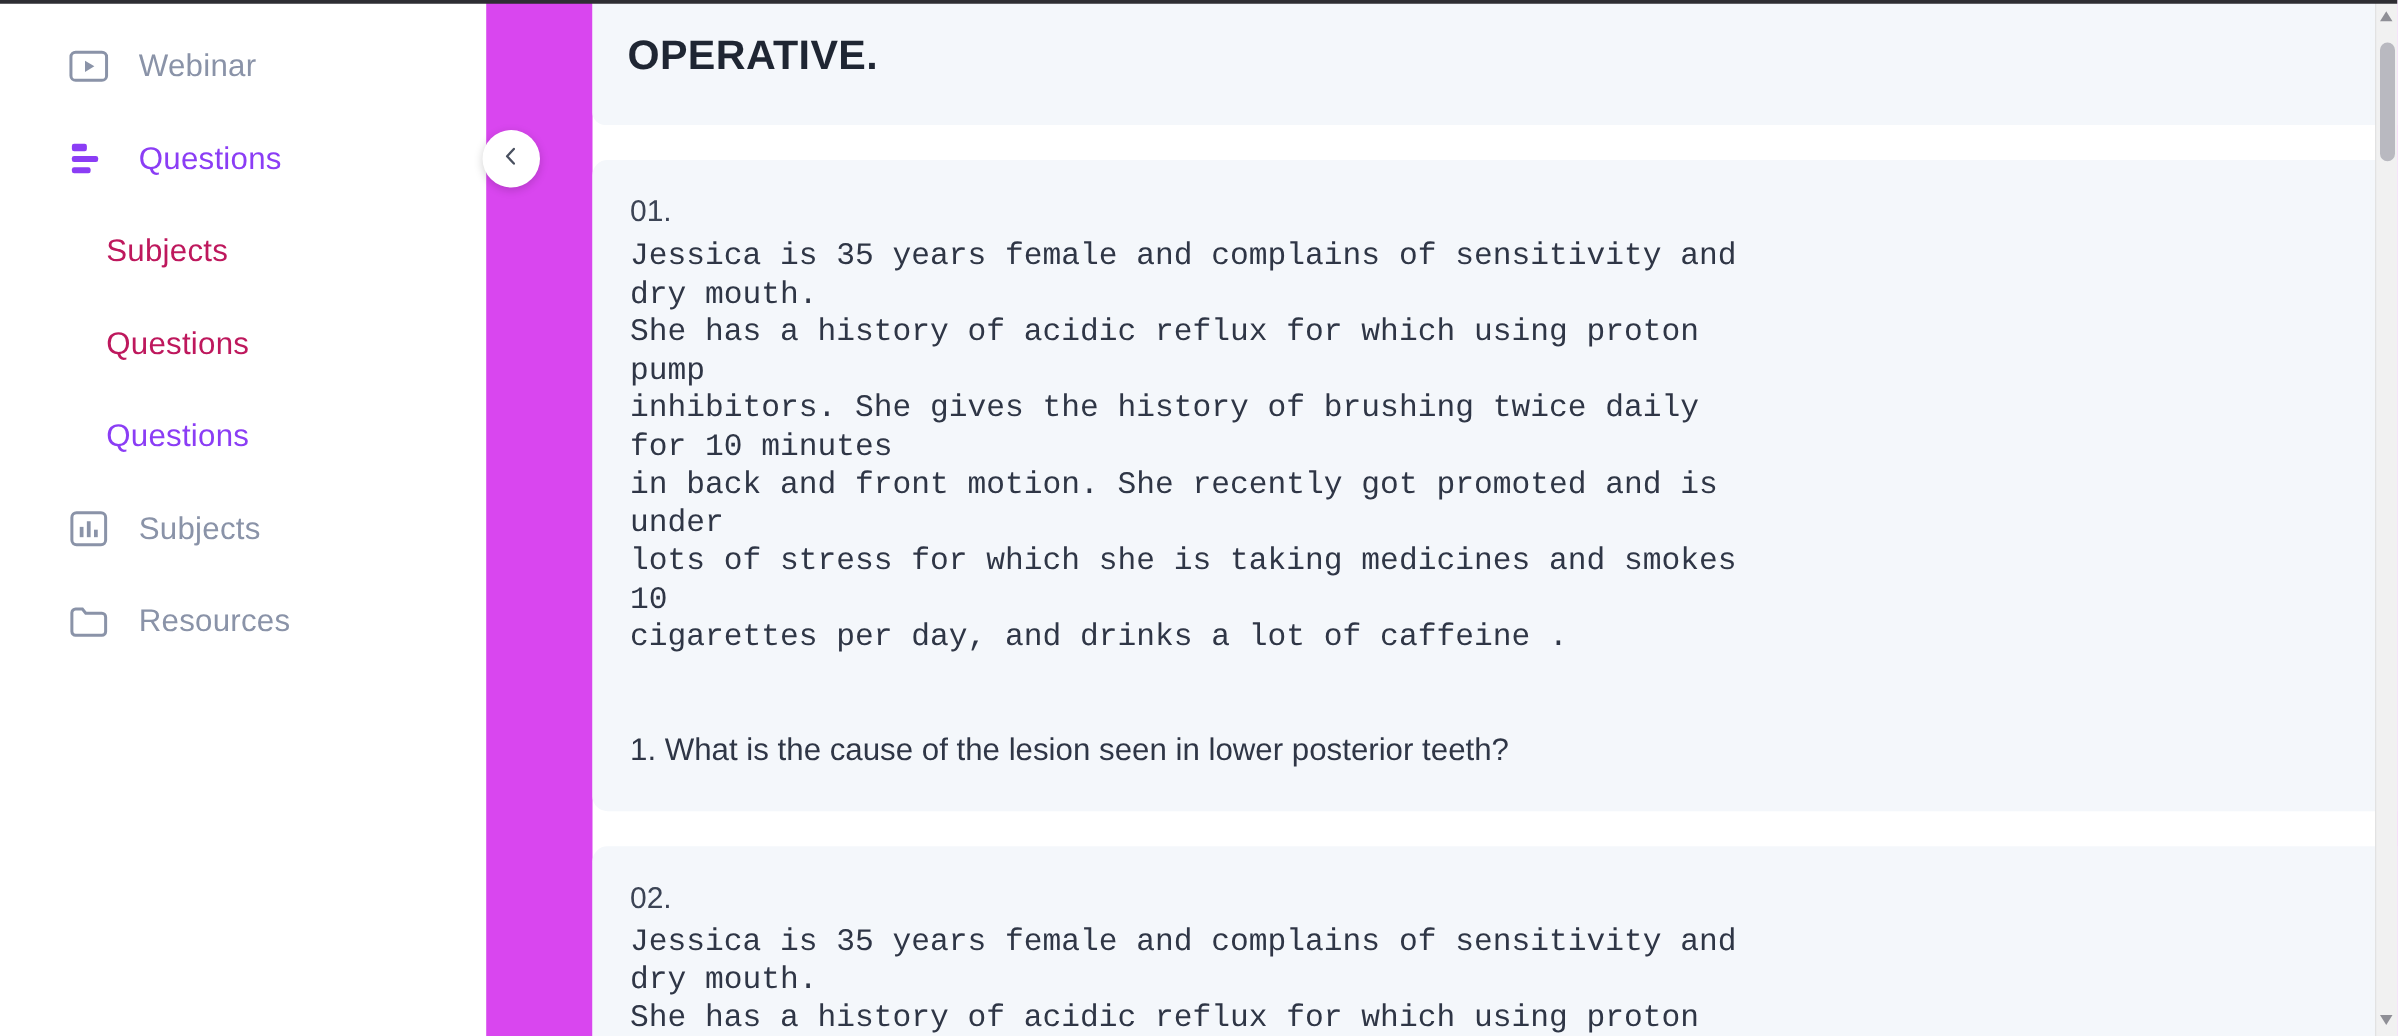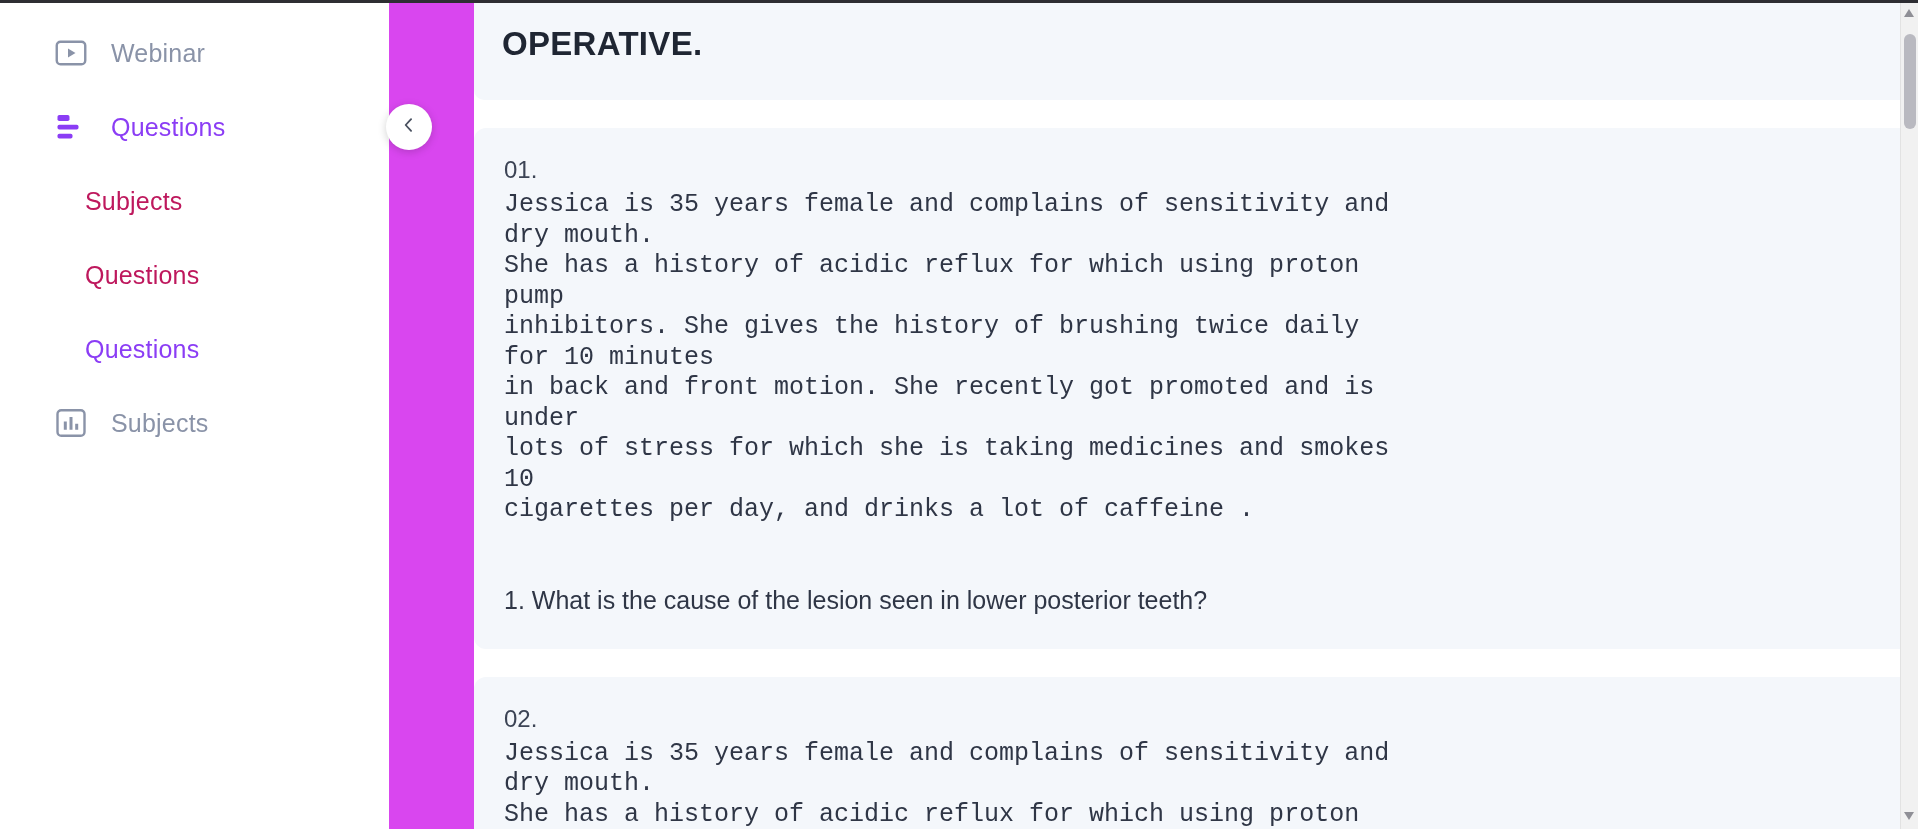--- a/index.html
+++ b/index.html
@@ -262,20 +262,28 @@
           <svg width="36" height="36" viewBox="0 0 24 24" fill="none" stroke="#8a93a8" stroke-width="1.6">
             <rect x="3" y="3.5" width="18" height="17" rx="2.5"></rect>
             <rect x="7.2" y="11" width="2" height="5.5" fill="#8a93a8" stroke="none"></rect>
             <rect x="11" y="8" width="2" height="8.5" fill="#8a93a8" stroke="none"></rect>
             <rect x="14.8" y="12.5" width="2" height="4" fill="#8a93a8" stroke="none"></rect>
           </svg>
         </span>
         <span class="nav-label">Subjects</span>
       </li>
 
+      <li class="nav-item">
+        <span class="nav-icon">
+          <svg width="36" height="36" viewBox="0 0 24 24" fill="none" stroke="#8a93a8" stroke-width="1.6">
+            <path d="M3 7.5a2 2 0 0 1 2-2h3.6l1.8 2.2H19a2 2 0 0 1 2 2v7.8a2 2 0 0 1-2 2H5a2 2 0 0 1-2-2z"></path>
+          </svg>
+        </span>
+        <span class="nav-label">Resources</span>
+      </li>
     </ul>
 
     <div class="side-scroll">
       <div class="arrow-up"></div>
       <div class="thumb"></div>
       <div class="arrow-down"></div>
     </div>
 
     <div class="collapse-btn">
       <span>

